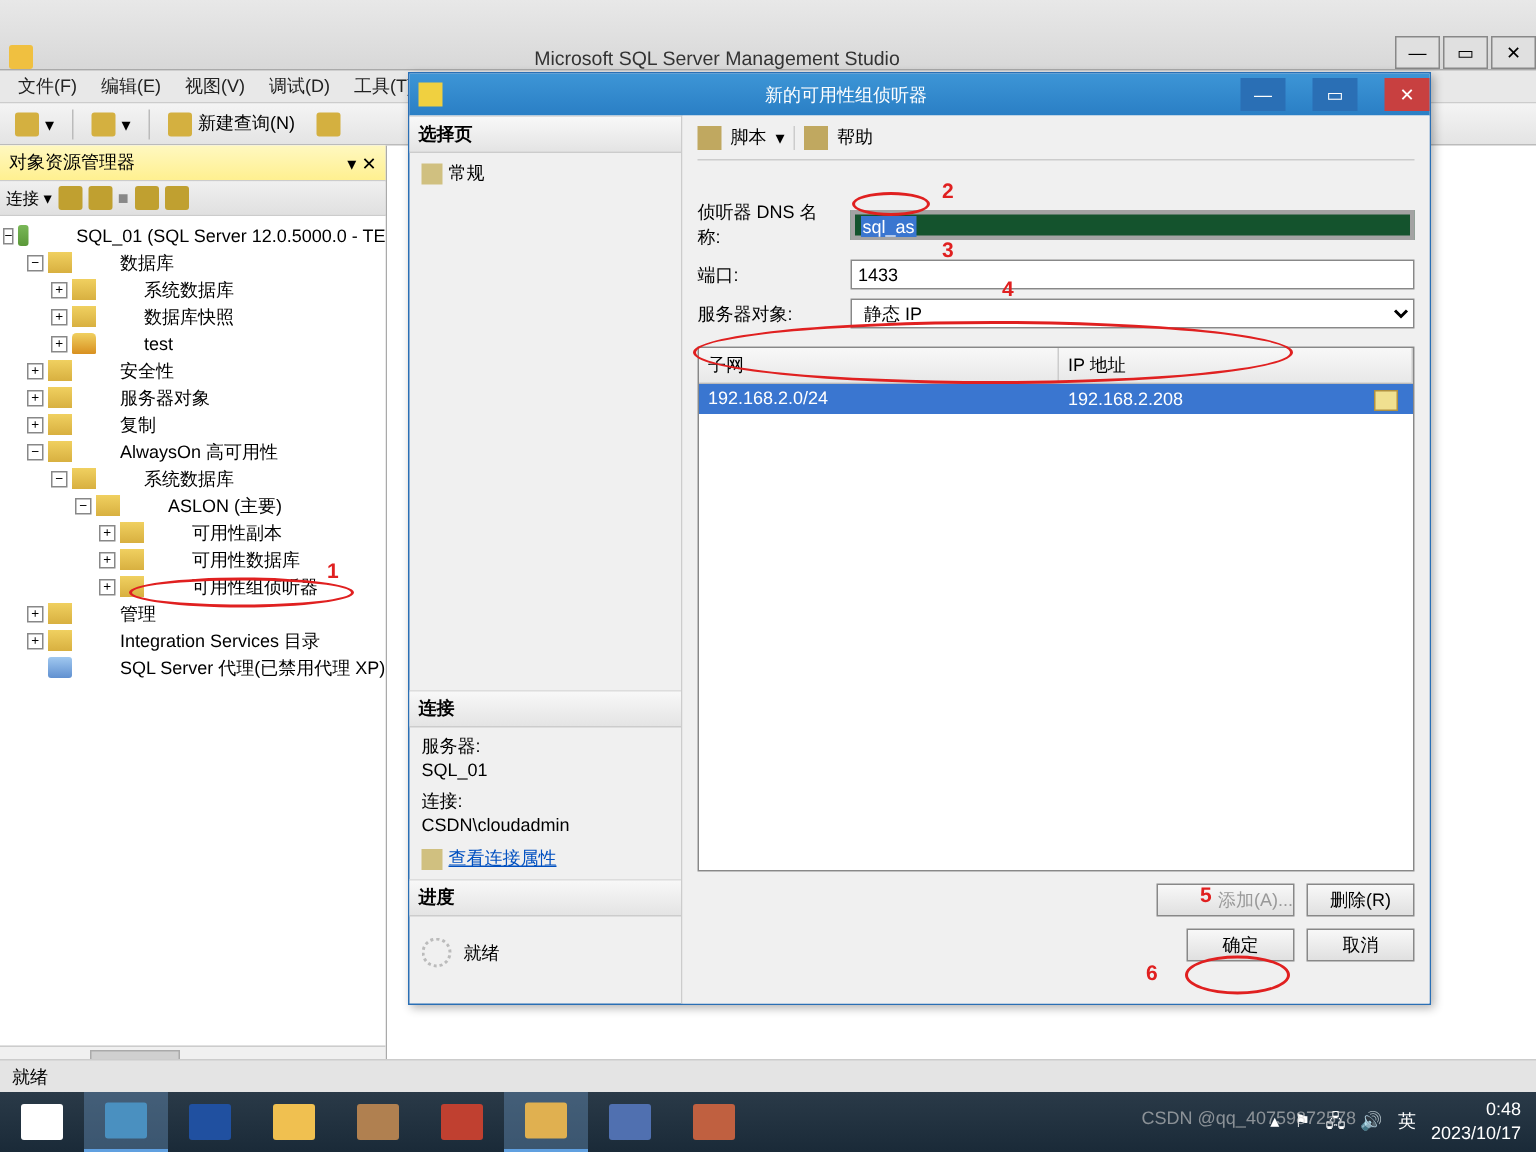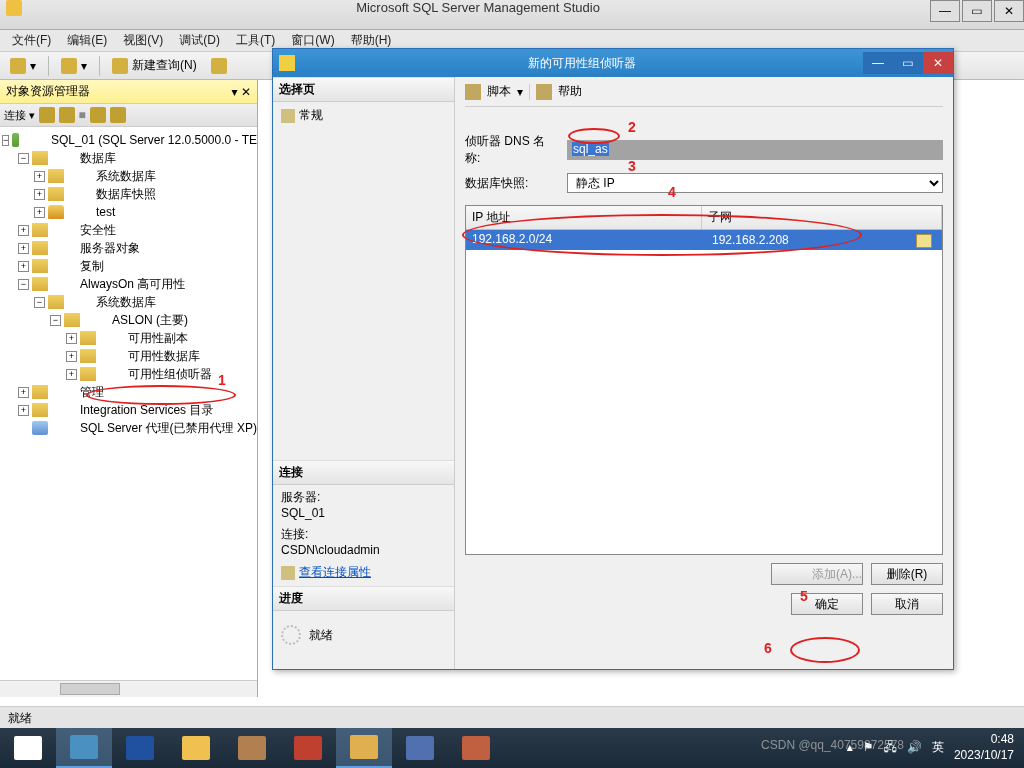--- a/index.html
+++ b/index.html
@@ -1,19 +1,19 @@
 <!DOCTYPE html>
 <html><head>
 <meta charset="utf-8">
 <style>
 * { box-sizing: border-box; margin: 0; padding: 0; font-family: "Microsoft YaHei", "Segoe UI", sans-serif; font-size: 12px; }
 body { background: #fff; width: 1024px; height: 768px; overflow: hidden; position: relative; }
 
 
-.main-titlebar { height: 30px; background: linear-gradient(#e8e8e8, #d8d8d8); display: flex; align-items: flex-start; position: relative; border-bottom: 1px solid #aaa; }
+.main-titlebar { height: 47px; background: linear-gradient(#e8e8e8, #d8d8d8); display: flex; align-items: flex-end; position: relative; border-bottom: 1px solid #aaa; }
 .main-titlebar .icon { width: 16px; height: 16px; margin: 0 6px; background: #f0c040; border-radius: 2px; }
 .main-titlebar .title { flex: 1; text-align: center; font-size: 13px; color: #333; }
 .main-titlebar .winbtns { display: flex; }
 .main-titlebar .winbtn { width: 30px; height: 22px; border: 1px solid #888; margin-left: 2px; display: flex; align-items: center; justify-content: center; background: #e0e0e0; cursor: pointer; }
 
 
 .menubar { height: 22px; background: #e8e8e8; display: flex; align-items: center; padding: 0 4px; border-bottom: 1px solid #ccc; }
 .menubar .menu-item { padding: 2px 8px; color: #222; cursor: pointer; }
 
 
@@ -40,21 +40,21 @@
 .ico-server { background: linear-gradient(#7ab858, #5a9838); border-radius: 2px; }
 .ico-folder { background: linear-gradient(#f0d060, #d8b040); }
 .ico-db { background: linear-gradient(#f0d060, #d89020); border-radius: 3px 3px 1px 1px; }
 .ico-agent { background: linear-gradient(#a0c8f0, #6090d0); border-radius: 2px; }
 .tree-label { color: #000; margin-left: 29px; }
 .oe-scroll { height: 17px; background: #f0f0f0; border-top: 1px solid #ccc; position: relative; }
 .oe-scroll .thumb { position: absolute; left: 60px; top: 2px; width: 60px; height: 12px; background: #d0d0d0; border: 1px solid #aaa; }
 
 
 .dialog { position: absolute; left: 272px; top: 48px; width: 682px; height: 622px; background: #f0f0f0; border: 1px solid #2a6fb5; box-shadow: 2px 2px 6px rgba(0,0,0,0.3); display: flex; flex-direction: column; }
-.dlg-titlebar { height: 28px; background: linear-gradient(#3d95d6, #2a7fc5); display: flex; align-items: center; color: #fff; }
+.dlg-titlebar { height: 28px; background: linear-gradient(#3d95d6, #2a7fc5); display: flex; align-items: center; color: #fff; gap: 18px; }
 .dlg-titlebar .dlg-ico { width: 16px; height: 16px; margin: 0 6px; background: #f0d040; }
 .dlg-titlebar .dlg-title { flex: 1; text-align: center; }
 .dlg-titlebar .dwinbtn { width: 30px; height: 22px; display: flex; align-items: center; justify-content: center; cursor: pointer; color: #fff; }
 .dlg-titlebar .dwinbtn.close { background: #c84040; }
 .dlg-titlebar .dwinbtn.other { background: #2a6fb5; }
 
 .dlg-body { flex: 1; display: flex; }
 
 
 .dlg-left { width: 182px; border-right: 1px solid #ccc; display: flex; flex-direction: column; }
@@ -303,31 +303,35 @@
         <span class="rtico"></span>
         <span>脚本</span>
         <span>▾</span>
         <span style="width:1px;height:16px;background:#ccc"></span>
         <span class="rtico"></span>
         <span>帮助</span>
       </div>
 
       <div class="form-row">
         <label>侦听器 DNS 名称:</label>
-        <div class="input-dns" style="flex:1;height:20px;border:1px solid #a3a3a3;padding:1px 4px;background:#a3a3a3"><span class="sel">sql_as</span></div>
+        <div class="input-dns" style="flex:1;height:20px;border:3px solid #a3a3a3;padding:1px 4px;background:#14532d"><span class="sel">sql_as</span></div>
       </div>
       <div class="form-row">
-        <label>数据库快照:</label>
+        <label>端口:</label>
+        <input type="text" value="1433" style="">
+      </div>
+      <div class="form-row">
+        <label>服务器对象:</label>
         <select><option>静态 IP</option></select>
       </div>
 
       <div class="subnet-table">
         <div class="thead">
+          <div class="th col1">子网</div>
           <div class="th col2">IP 地址</div>
-          <div class="th col1">子网</div>
         </div>
         <div class="tbody">
           <div class="trow sel">
             <div class="td col1">192.168.2.0/24</div>
             <div class="td col2" style="display:flex;justify-content:space-between;align-items:center">
               <span>192.168.2.208</span>
               <span class="edit-ico"></span>
             </div>
           </div>
         </div>

